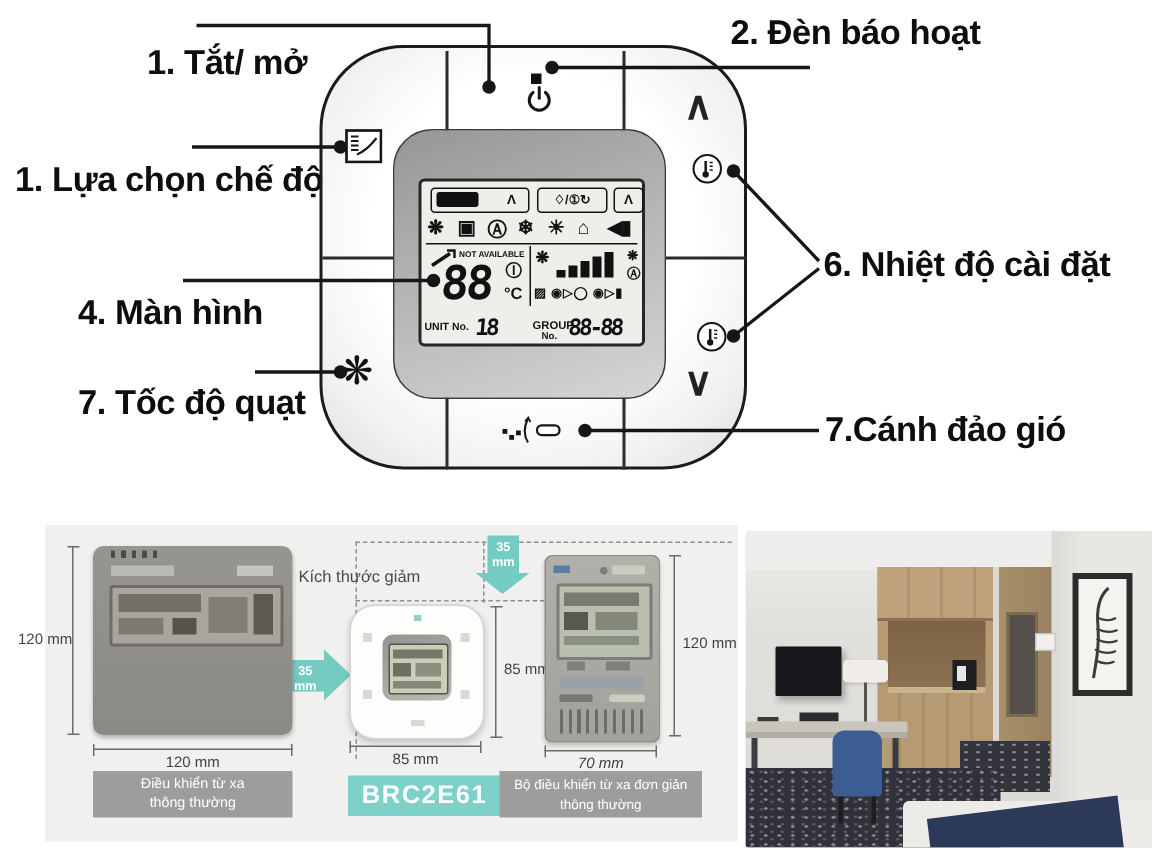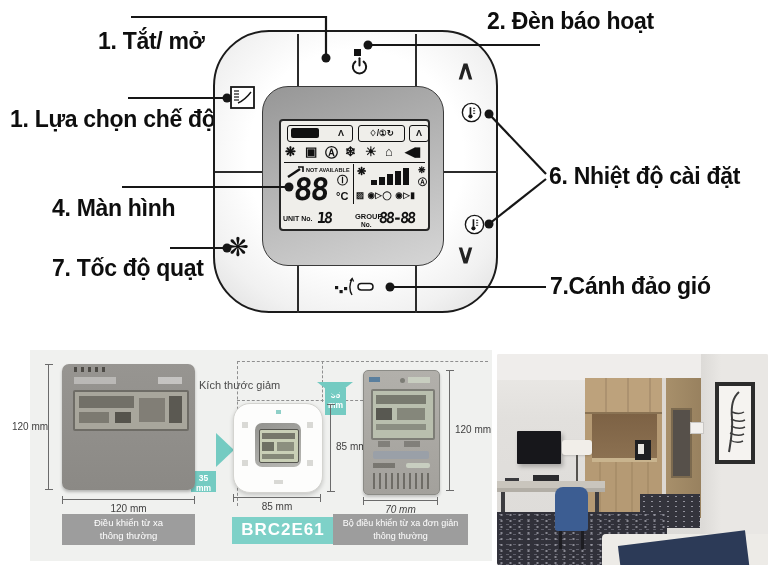--- a/index.html
+++ b/index.html
@@ -36,21 +36,21 @@
   .vdim{position:absolute;width:0;border-left:1px solid #6b6b6b;}
   .vdim:before,.vdim:after{content:"";position:absolute;left:-4px;width:8px;height:1px;background:#6b6b6b;}
   .vdim:before{top:0;} .vdim:after{bottom:0;}
   .hdim{position:absolute;height:0;border-top:1px solid #6b6b6b;}
   .hdim:before,.hdim:after{content:"";position:absolute;top:-4px;width:1px;height:8px;background:#6b6b6b;}
   .hdim:before{left:0;} .hdim:after{right:0;}
   .badge{position:absolute;color:#fff;text-align:center;font-size:9.5px;line-height:1.35;
          display:flex;flex-direction:column;justify-content:center;}
   .dash-h{position:absolute;border-top:1.5px dashed #8f8f8f;height:0;}
   .dash-v{position:absolute;border-left:1.5px dashed #8f8f8f;width:0;}
-  .teal-shaft{position:absolute;color:#fff;font-size:8.5px;font-weight:bold;text-align:center;line-height:1.2;margin-top:31px;}
+  .teal-shaft{position:absolute;color:#fff;font-size:8.5px;font-weight:bold;text-align:center;line-height:1.2;}
   .tri{position:absolute;width:0;height:0;}
   
   .std-remote{position:absolute;left:62px;top:364px;width:133px;height:126px;border-radius:7px;
               background:linear-gradient(180deg,#979591,#8b8985);box-shadow:0 2px 3px rgba(0,0,0,.25);}
   .std-screen{position:absolute;left:11px;top:26px;width:112px;height:37px;background:#a8a69c;
               border:2px solid #6e6c66;border-radius:2px;}
   .mark{position:absolute;background:#5c5a54;}
   
   .brc-remote{position:absolute;left:233px;top:403px;width:88px;height:88px;background:#fdfdfc;
               border:1px solid #d4d4d0;border-radius:17px;box-shadow:0 2px 4px rgba(0,0,0,.18);}

